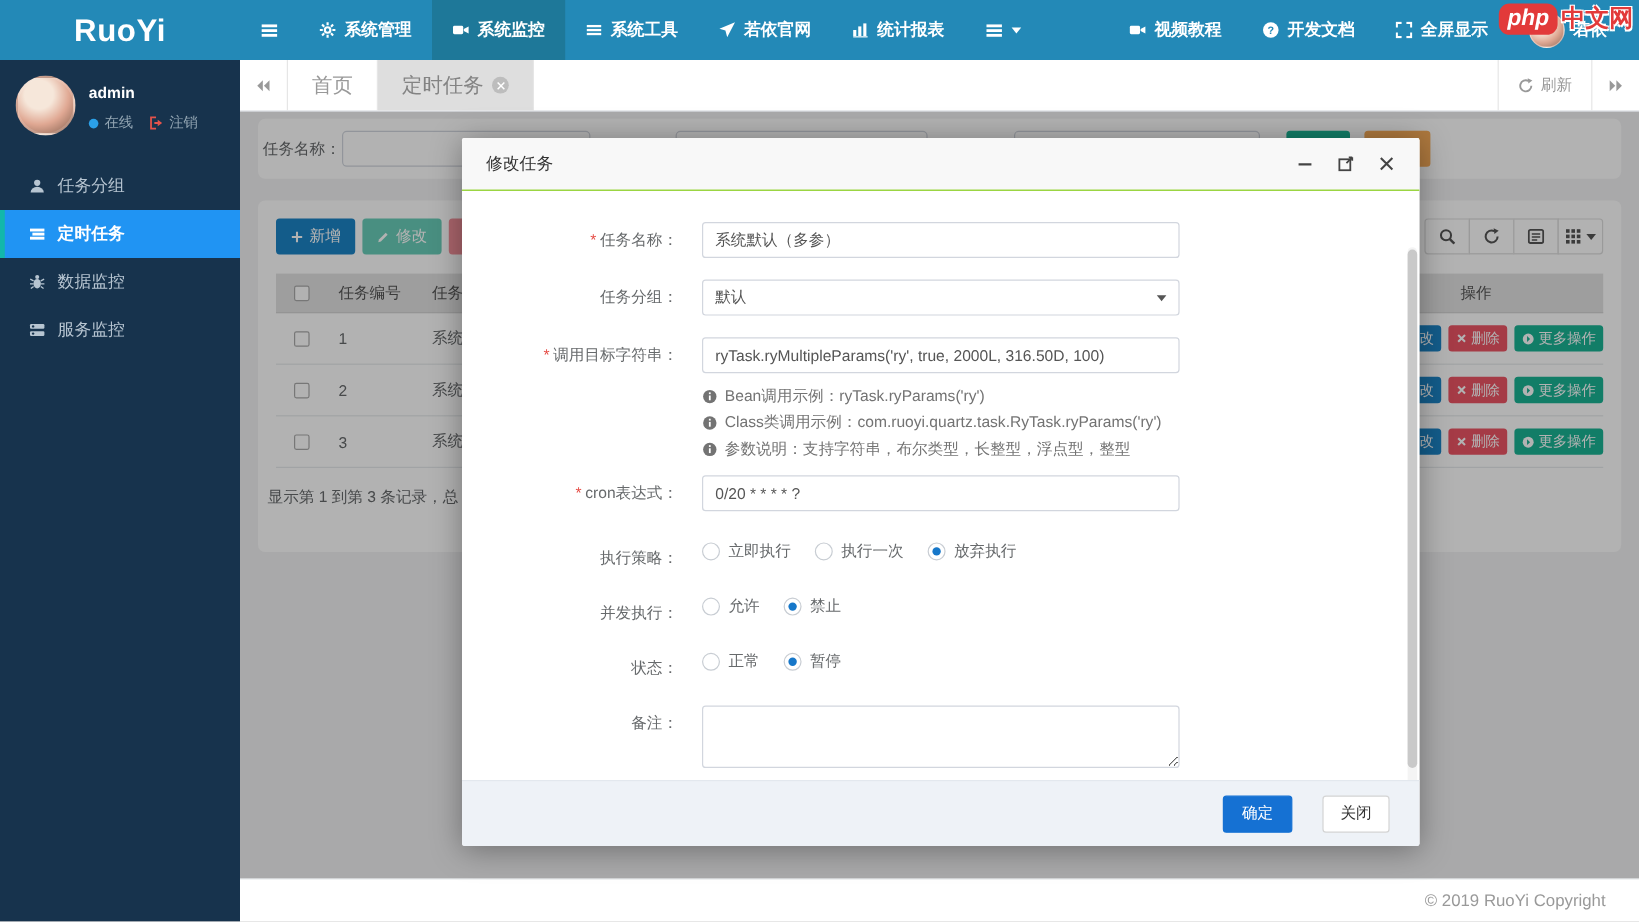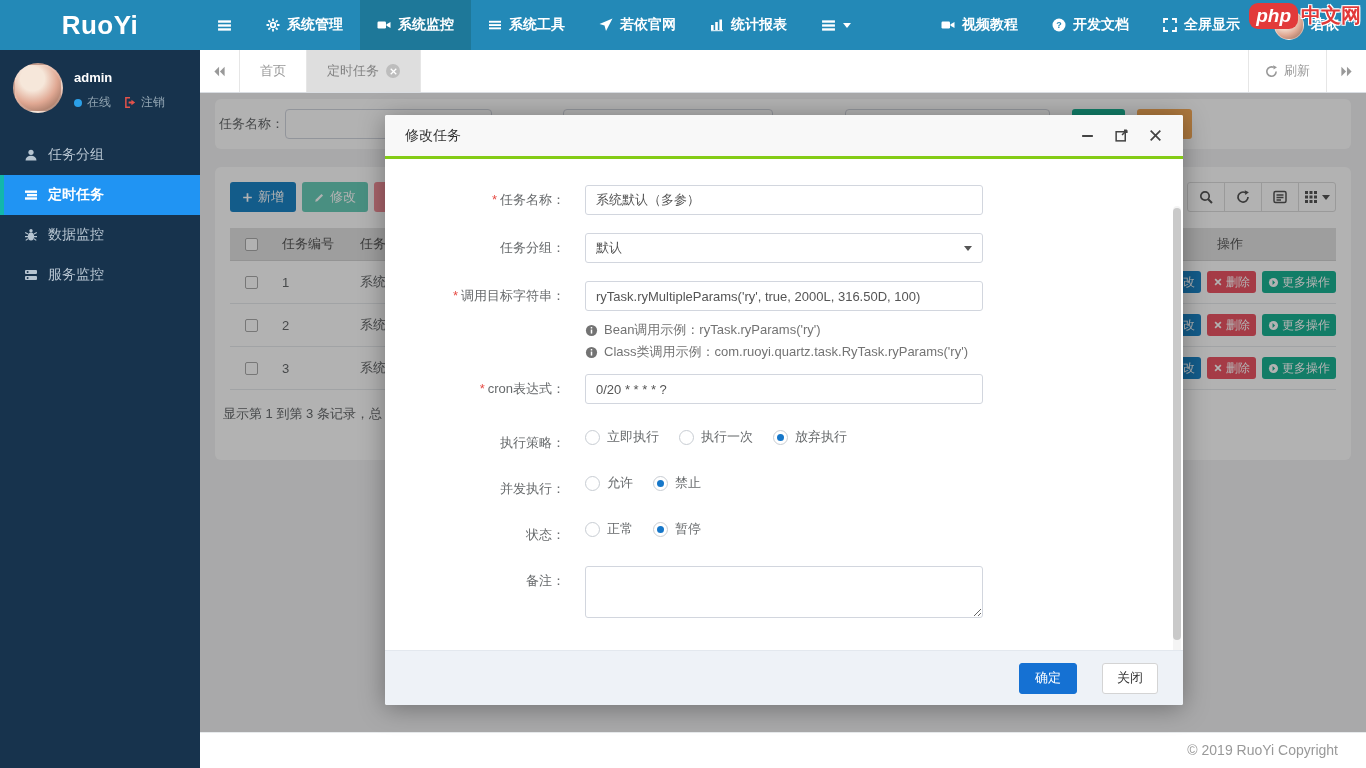--- a/index.html
+++ b/index.html
@@ -29,21 +29,21 @@
   .dot { width:8px; height:8px; border-radius:50%; background:#2ba0e8; display:inline-block; }
   .logout { display:flex; align-items:center; gap:4px; margin-left:8px; color:#93a6b3; cursor:pointer; }
   .side-menu { margin-top:8px; }
   .side-item { height:40px; display:flex; align-items:center; gap:10px; padding-left:24px; color:#b7c5d1; font-size:14px; cursor:pointer; }
   .side-item.active { background:#2094f3; color:#fff; font-weight:700; border-left:4px solid #12b7ab; padding-left:20px; }
 
   
   .tabbar { position:absolute; left:200px; top:50px; width:1166px; height:43px; background:#fff; border-bottom:1px solid #d9dde2; display:flex; align-items:stretch; z-index:30; }
   .tab-nav { width:40px; display:flex; align-items:center; justify-content:center; color:#999; border-right:1px solid #e6e6e6; cursor:pointer; }
   .tab-nav.right { border-right:none; border-left:1px solid #e6e6e6; }
-  .tab { display:flex; align-items:center; gap:7px; padding:0 20px; color:#999; font-size:13px; border-right:1px solid #e6e6e6; cursor:pointer; }
+  .tab { display:flex; align-items:center; gap:7px; padding:0 20px; color:#999; font-size:17px; border-right:1px solid #e6e6e6; cursor:pointer; }
   .tab.active { background:#dedede; color:#838383; }
   .tab-close { width:14px; height:14px; border-radius:50%; background:#bdbdbd; color:#fff; display:flex; align-items:center; justify-content:center; }
   .refresh-btn { display:flex; align-items:center; gap:6px; padding:0 16px; color:#999; border-left:1px solid #e6e6e6; margin-left:auto; cursor:pointer; }
 
   
   .content { position:absolute; left:200px; top:93px; width:1166px; height:639px; background:#f3f3f4; z-index:10; }
   .card { position:absolute; background:#fff; border-radius:6px; }
   .search-card { left:15px; top:6px; width:1136px; height:50px; }
   .search-label { position:absolute; left:4px; top:16px; color:#676a6c; }
   .s-input { position:absolute; top:10px; height:30px; border:1px solid #d2d6de; border-radius:4px; background:#fff; padding:0 10px; font-size:13px; color:#555; }
@@ -72,21 +72,21 @@
   .bxs-blue { background:#1c84c6; } .bxs-red { background:#ed5565; } .bxs-teal { background:#1ab394; }
   .summary { position:absolute; left:8px; top:238px; color:#676a6c; }
 
   .overlay { position:absolute; left:200px; top:93px; width:1166px; height:639px; background:rgba(0,0,0,.30); z-index:60; }
 
   
   .page-footer { position:absolute; left:200px; top:732px; width:1166px; height:36px; background:#fff; border-top:1px solid #e7eaec; line-height:34px; text-align:right; padding-right:28px; color:#999; font-size:14px; z-index:20; }
 
   
   .modal { position:absolute; left:385px; top:115px; width:798px; height:590px; background:#fff; z-index:70; border-radius:2px; box-shadow:0 3px 26px rgba(0,0,0,.35); overflow:hidden; }
-  .modal-header { height:44px; background:#f8f8f8; border-bottom:3px solid #84cc16; display:flex; align-items:center; padding:0 20px; }
+  .modal-header { height:44px; background:#f8f8f8; border-bottom:1px solid #84cc16; display:flex; align-items:center; padding:0 20px; }
   .modal-title { font-size:14px; color:#333; }
   .modal-ctrls { margin-left:auto; display:flex; align-items:center; gap:19px; color:#444; }
   .modal-ctrls .i { cursor:pointer; }
   .modal-body { position:relative; height:491px; padding-top:26px; overflow:hidden; }
   .form-row { display:flex; margin-bottom:18px; }
   .form-label { flex:0 0 180px; text-align:right; line-height:30px; color:#676a6c; font-size:13px; }
   .req { color:#e64c45; margin-right:3px; }
   .fctl { margin-left:20px; }
   .f-input { width:398px; height:30px; border:1px solid #d2d6de; border-radius:3px; padding:0 10px; font-size:13px; color:#555; background:#fff; }
   .f-select { width:398px; height:30px; border:1px solid #d2d6de; border-radius:3px; padding:0 10px; font-size:13px; color:#555; background:#fff; display:flex; align-items:center; position:relative; cursor:pointer; }
@@ -506,20 +506,28 @@
               <span>Bean调用示例：ryTask.ryParams('ry')</span>
             </div>
           <div class="help-line">
               <svg class="i" width="13" height="13" viewBox="0 0 14 14">
                 <circle cx="7" cy="7" r="6" fill="#737373"></circle>
                 <rect x="6.2" y="6" width="1.6" height="4.3" fill="#fff"></rect>
                 <rect x="6.2" y="3.2" width="1.6" height="1.6" fill="#fff"></rect>
               </svg>
               <span>Class类调用示例：com.ruoyi.quartz.task.RyTask.ryParams('ry')</span>
             </div>
+          <div class="help-line">
+              <svg class="i" width="13" height="13" viewBox="0 0 14 14">
+                <circle cx="7" cy="7" r="6" fill="#737373"></circle>
+                <rect x="6.2" y="6" width="1.6" height="4.3" fill="#fff"></rect>
+                <rect x="6.2" y="3.2" width="1.6" height="1.6" fill="#fff"></rect>
+              </svg>
+              <span>参数说明：支持字符串，布尔类型，长整型，浮点型，整型</span>
+            </div>
         </div>
       </div>
     </div>
 
     <div class="form-row row-cron">
       <div class="form-label"><span class="req">*</span><span>cron表达式：</span></div>
       <div class="fctl"><input class="f-input" value="0/20 * * * * ?" style=""></div>
     </div>
 
     <div class="form-row radio-row">

